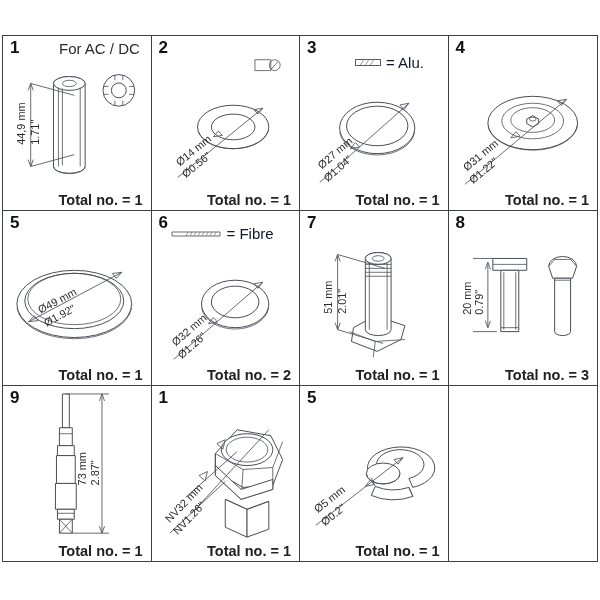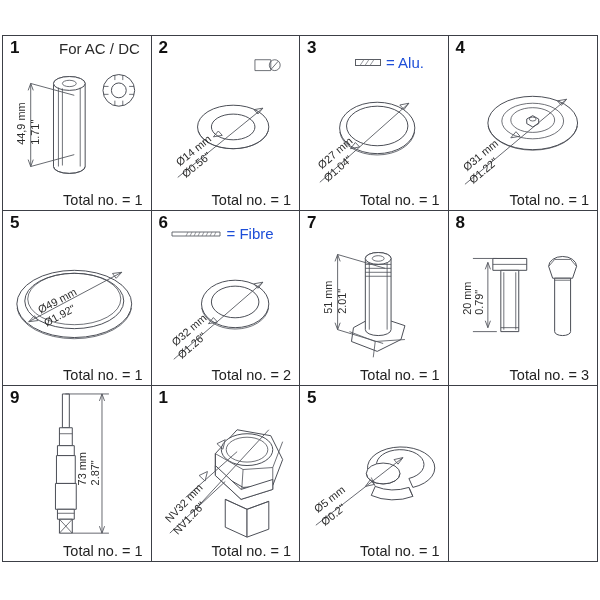--- a/index.html
+++ b/index.html
@@ -28,25 +28,25 @@
   .idx{
     position:absolute;left:7px;top:3px;
     font-size:17px;font-weight:bold;letter-spacing:-.3px;
     line-height:1;color:#111;
   }
   .note{
     position:absolute;font-size:15px;color:#2a2a2a;white-space:nowrap;
   }
   .legend{
     position:absolute;display:flex;align-items:center;gap:5px;
-    font-size:15px;color:#1d4ed8;white-space:nowrap;
+    font-size:15px;color:#0f172a;white-space:nowrap;
   }
   .total{
     position:absolute;right:8px;bottom:2px;
-    font-size:14.5px;color:#222;white-space:nowrap;
+    font-size:14.5px;color:#222;white-space:nowrap;font-weight:bold;
   }
   .art{position:absolute;left:0;top:0;width:100%;height:100%;}
   .art svg{display:block;width:100%;height:100%;}
   .ln{fill:none;stroke:#4a4d55;stroke-width:1;}
   .ln2{fill:none;stroke:#4a4d55;stroke-width:.8;}
   .fillw{fill:#ffffff;stroke:#4a4d55;stroke-width:1;}
   .dim{fill:none;stroke:#55585f;stroke-width:.9;}
   .dimtxt{font-family:"Liberation Sans",sans-serif;font-size:11px;fill:#2b2b2b;}
   .hatch{stroke:#6a6d74;stroke-width:.7;}
 </style>

